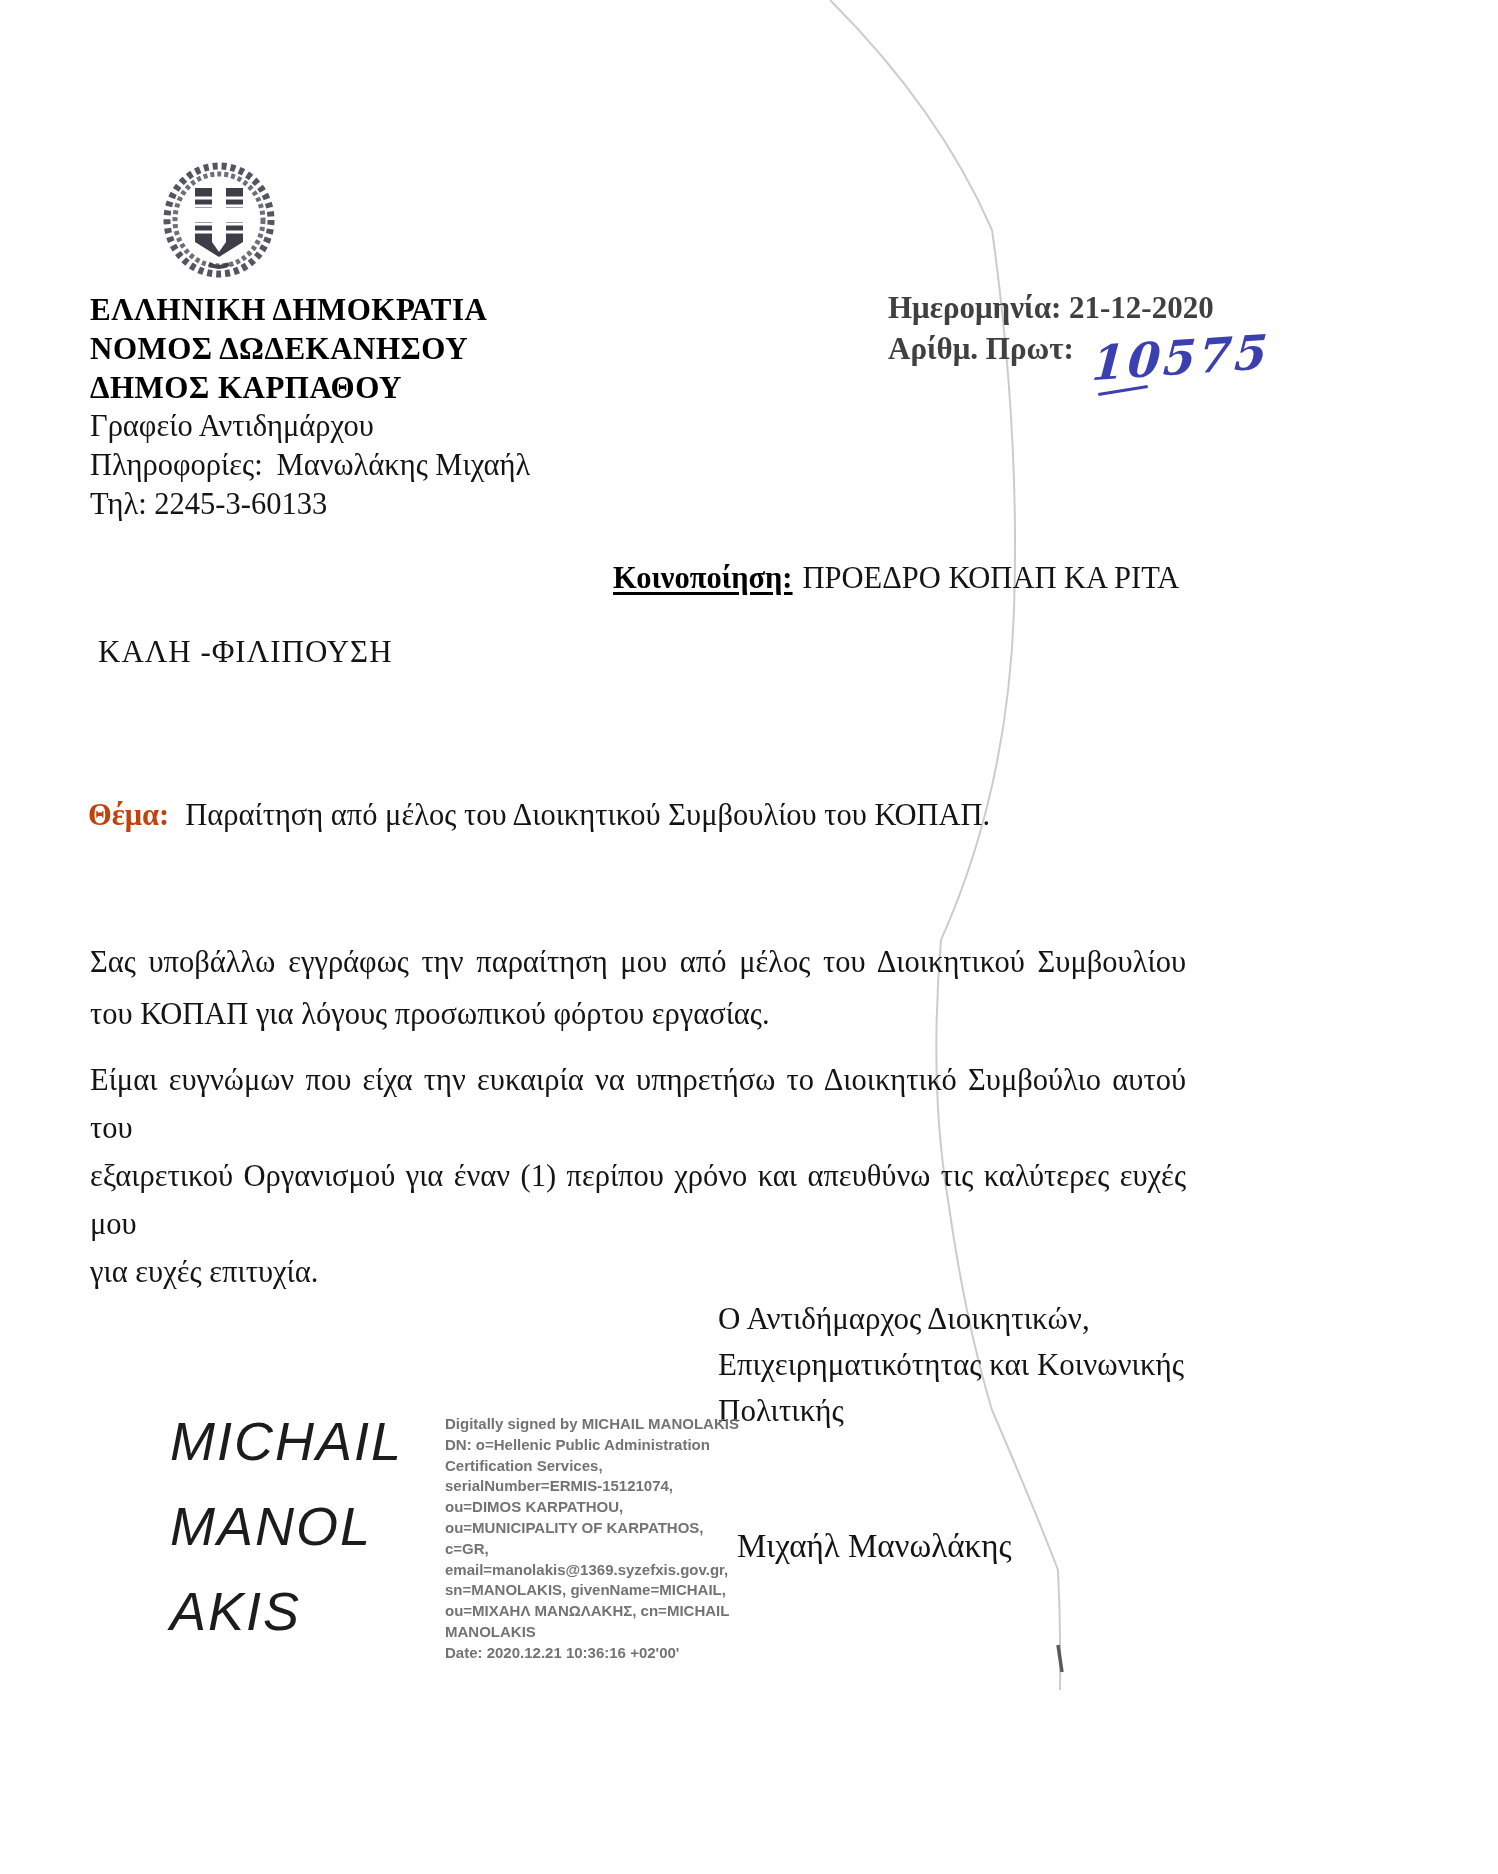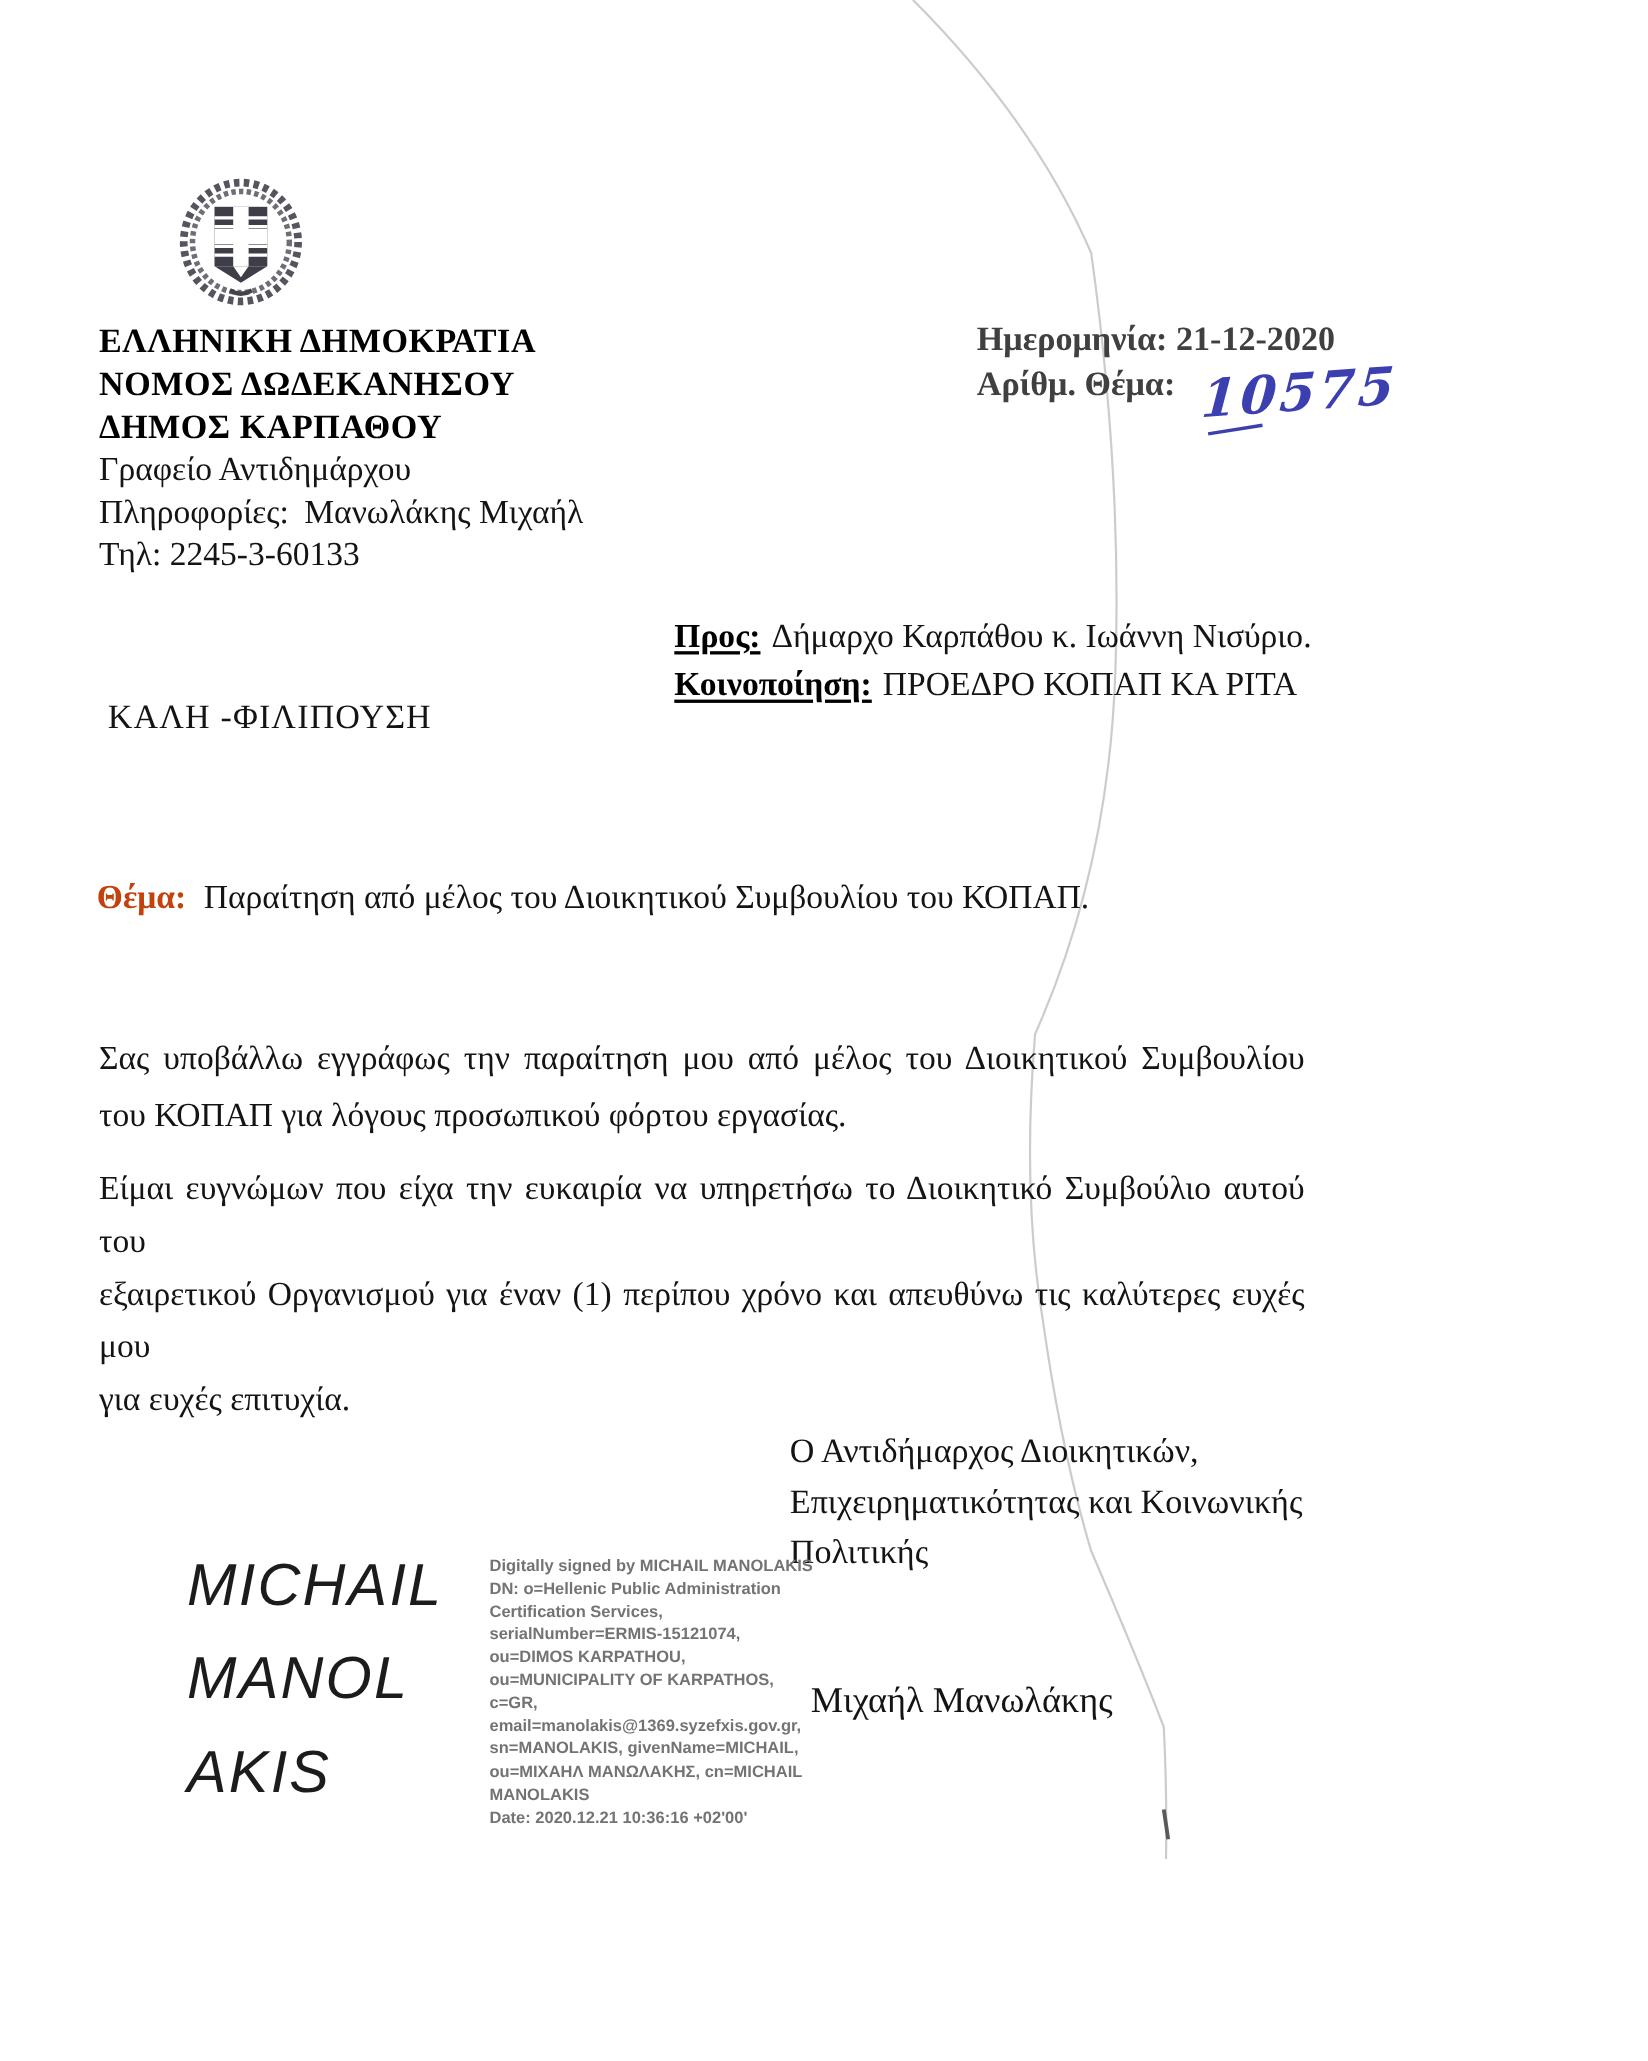--- a/index.html
+++ b/index.html
@@ -113,30 +113,27 @@
     </div>
     <div>Τηλ: 2245-3-60133</div>
   </div>
 
   <div class="abs registry">
     <div>
       <span>Ημερομηνία:</span>
       <span>21-12-2020</span>
     </div>
     <div>
-      <span>Αρίθμ. Θέμα:</span>
+      <span>Αρίθμ. Πρωτ:</span>
     </div>
   </div>
   <div class="abs hw-number">10575</div>
   <div class="abs hw-underline"></div>
 
   <div class="abs to-block">
-    <div>
-      <span class="ul-label">Προς:</span><span class="val">Δήμαρχο Καρπάθου κ. Ιωάννη Νισύριο.</span>
-    </div>
     <div>
       <span class="ul-label">Κοινοποίηση:</span><span class="val">ΠΡΟΕΔΡΟ ΚΟΠΑΠ ΚΑ ΡΙΤΑ</span>
     </div>
   </div>
   <div class="abs cc-cont">ΚΑΛΗ -ΦΙΛΙΠΟΥΣΗ</div>
 
   <div class="abs subject">
     <span class="lbl">Θέμα:</span><span class="val">Παραίτηση από μέλος του Διοικητικού Συμβουλίου του ΚΟΠΑΠ.</span>
   </div>
 

